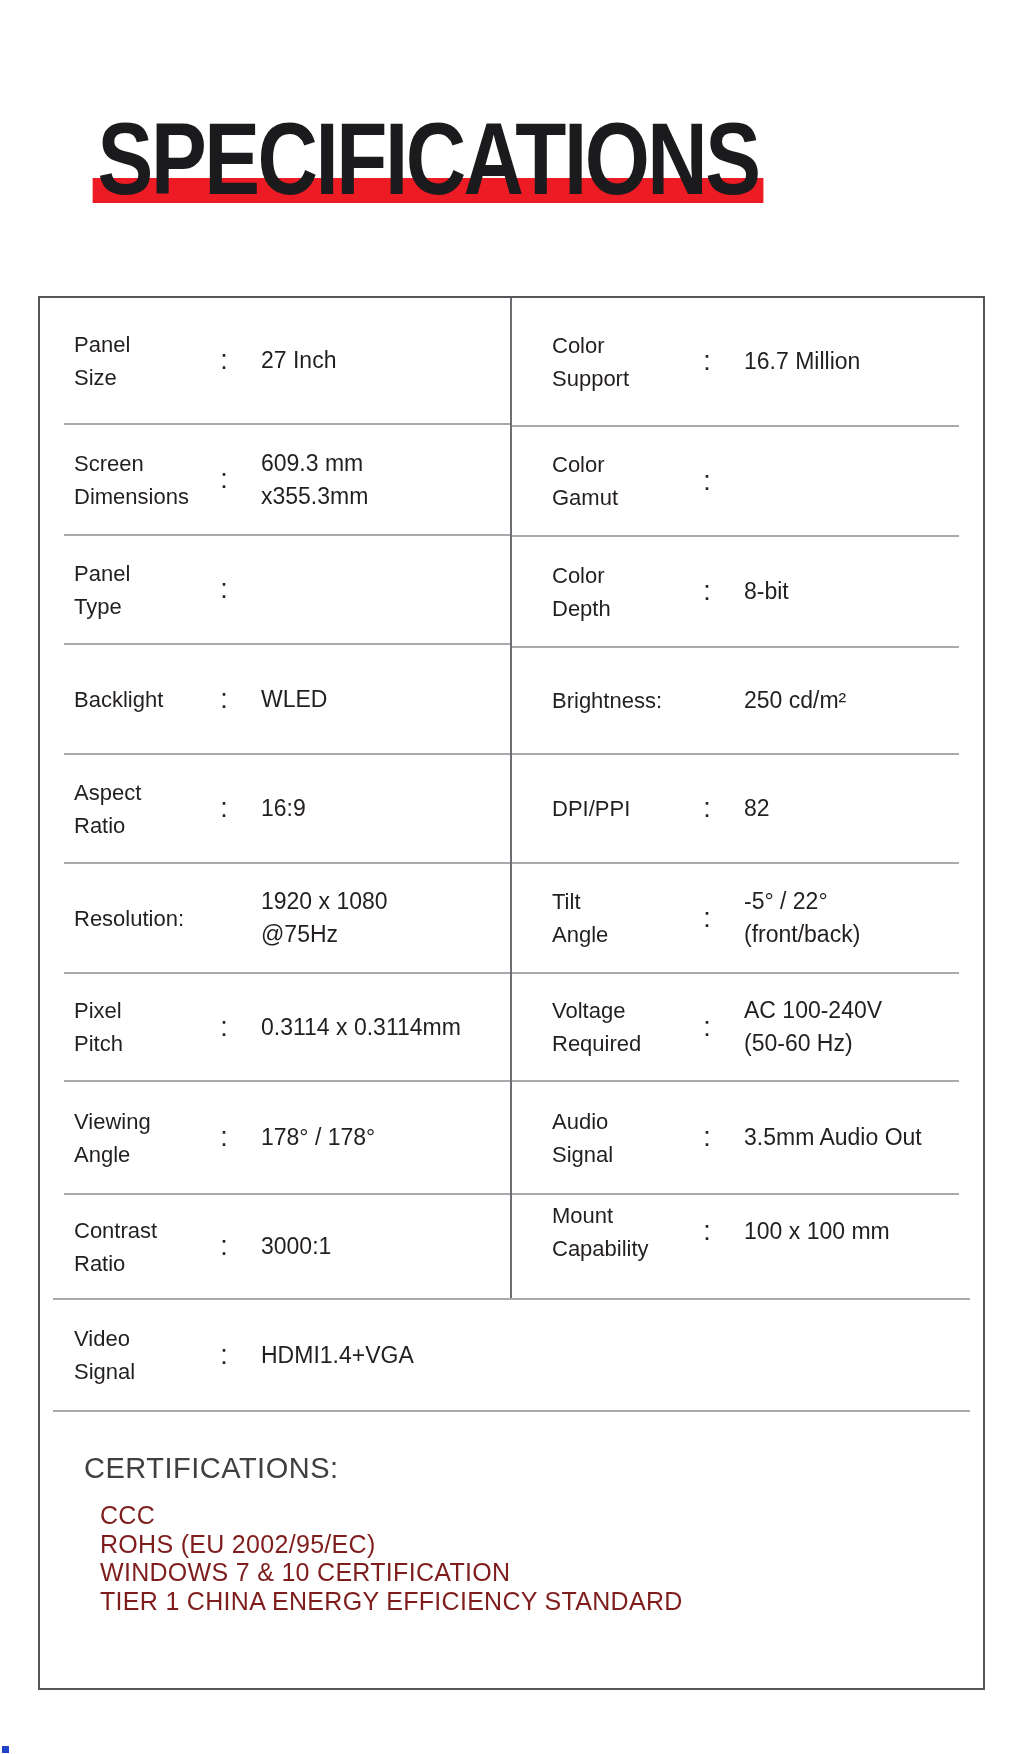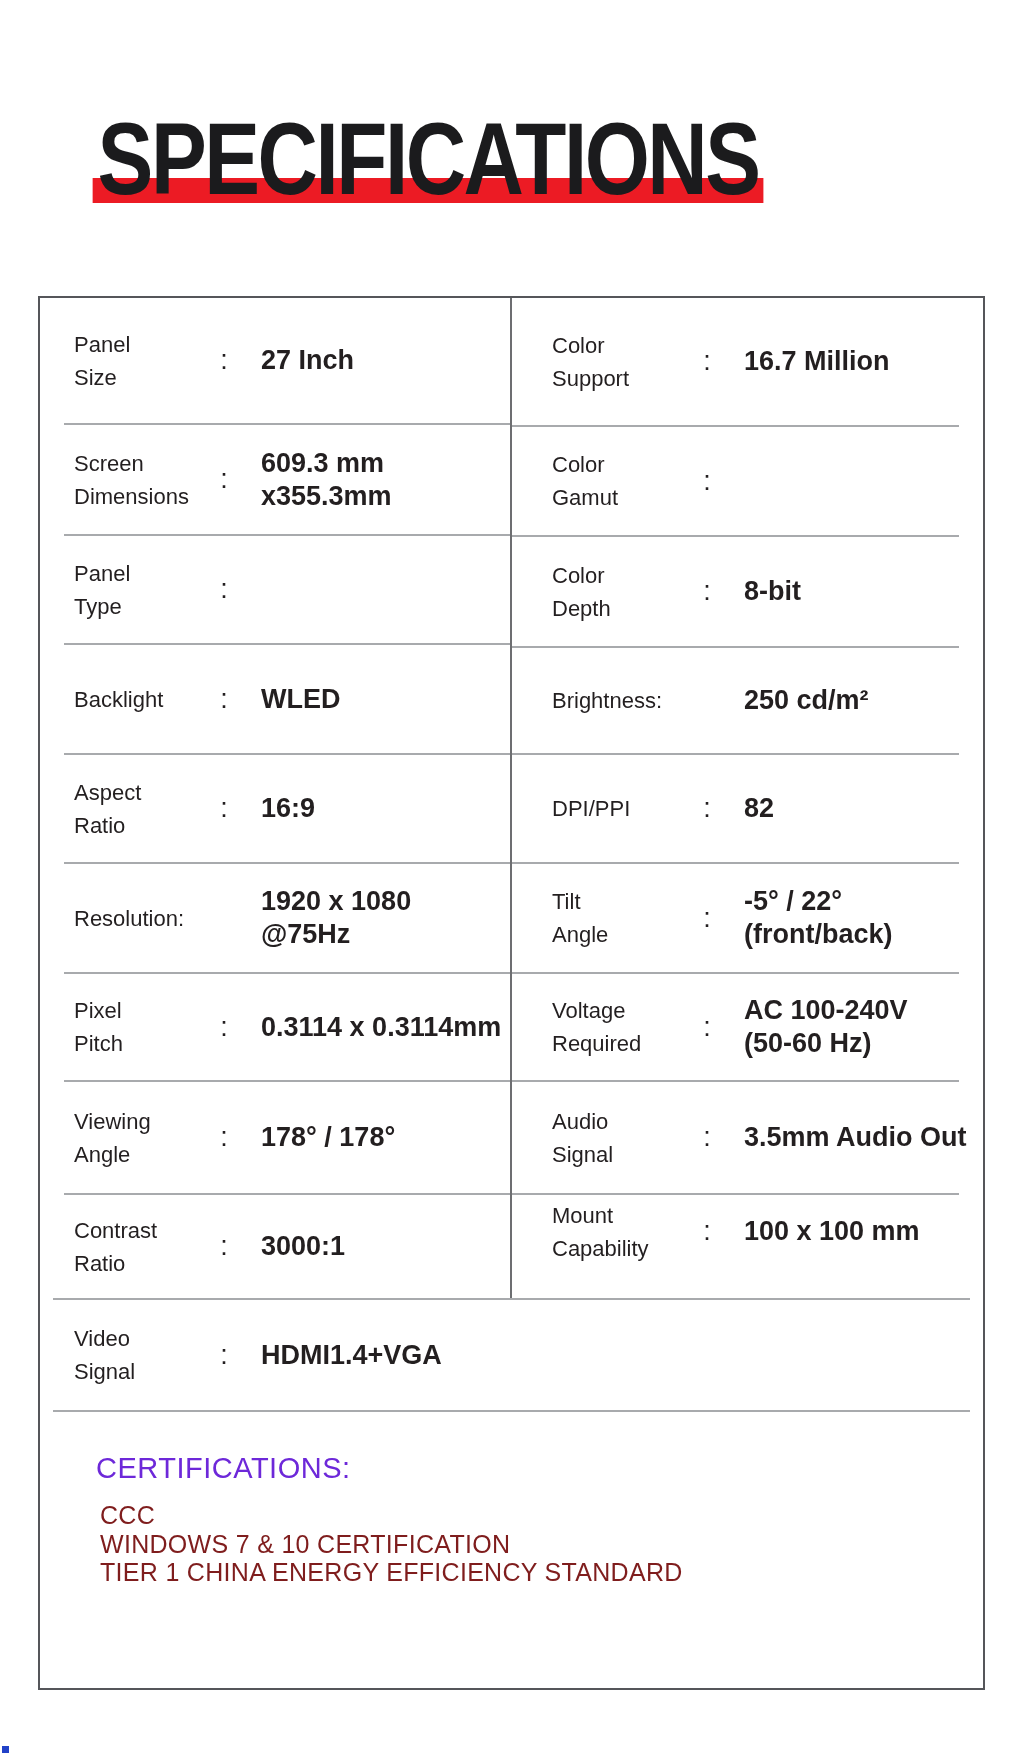--- a/index.html
+++ b/index.html
@@ -22,30 +22,30 @@
   }
   .cols{display:flex;align-items:stretch;}
   .col-left{width:472px;border-right:2px solid #6d6e71;box-sizing:border-box;}
   .col-right{flex:1;}
   .row{display:flex;align-items:center;box-sizing:border-box;}
   .col-left .row,.video-row{padding-left:34px;}
   .col-right .row{padding-left:40px;}
   .lbl{width:142px;font-size:22px;line-height:33px;white-space:pre-line;font-weight:500;}
   .col-right .lbl{width:147px;}
   .colon{width:16px;text-align:center;font-size:27px;font-weight:500;}
-  .val{margin-left:29px;font-size:27px;line-height:33px;white-space:pre-line;font-weight:700;}
+  .val{margin-left:29px;font-size:23px;line-height:33px;white-space:pre-line;font-weight:400;}
   .sep{height:2px;background:#a8aaad;}
   .sep-l{margin-left:24px;}
   .sep-r{margin-right:24px;}
   .hline{height:2px;background:#a8aaad;margin:0 13px;}
   .video-row{height:110px;}
   
   .certs{padding:40px 20px 0 40px;height:236px;box-sizing:content-box;}
   .certs-heading{
-    margin:0 0 16px 16px;font-size:29px;font-weight:500;letter-spacing:0.5px;color:#6d28d9;
+    margin:0 0 16px 4px;font-size:29px;font-weight:500;letter-spacing:0.5px;color:#404040;
   }
   .cert-item{font-size:25px;line-height:28.5px;letter-spacing:0.3px;font-weight:500;color:#7f1d1d;margin-left:20px;}
   .corner-blue{position:absolute;left:2px;bottom:1px;width:7px;height:7px;background:#2242c8;}
 </style>
 </head>
 <body>
 
 <div class="title-wrap">
   <div class="title-inner">
     <div class="title-bar" style="background: rgb(236, 27, 36);"></div>
@@ -213,19 +213,20 @@
 Signal</div>
     <div class="colon">:</div>
     <div class="val">HDMI1.4+VGA</div>
   </div>
 
   <div class="hline"></div>
 
   <div class="certs">
     <h2 class="certs-heading">CERTIFICATIONS:</h2>
     <div class="cert-item">CCC</div>
+    <div class="cert-item">ROHS (EU 2002/95/EC)</div>
     <div class="cert-item">WINDOWS 7 &amp; 10 CERTIFICATION</div>
     <div class="cert-item">TIER 1 CHINA ENERGY EFFICIENCY STANDARD</div>
   </div>
 
 </div>
 
 <div class="corner-blue"></div>
 
 </body></html>

